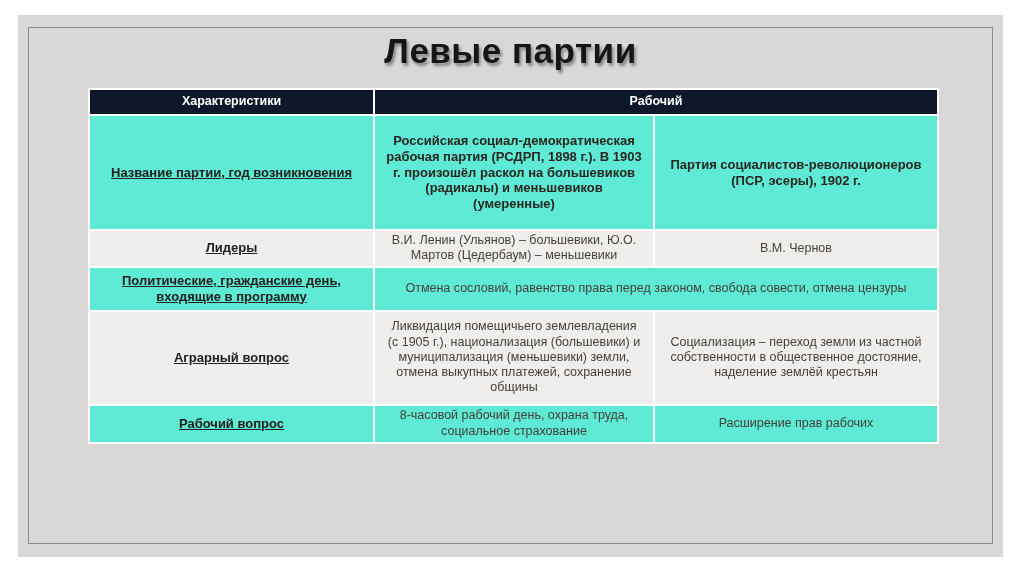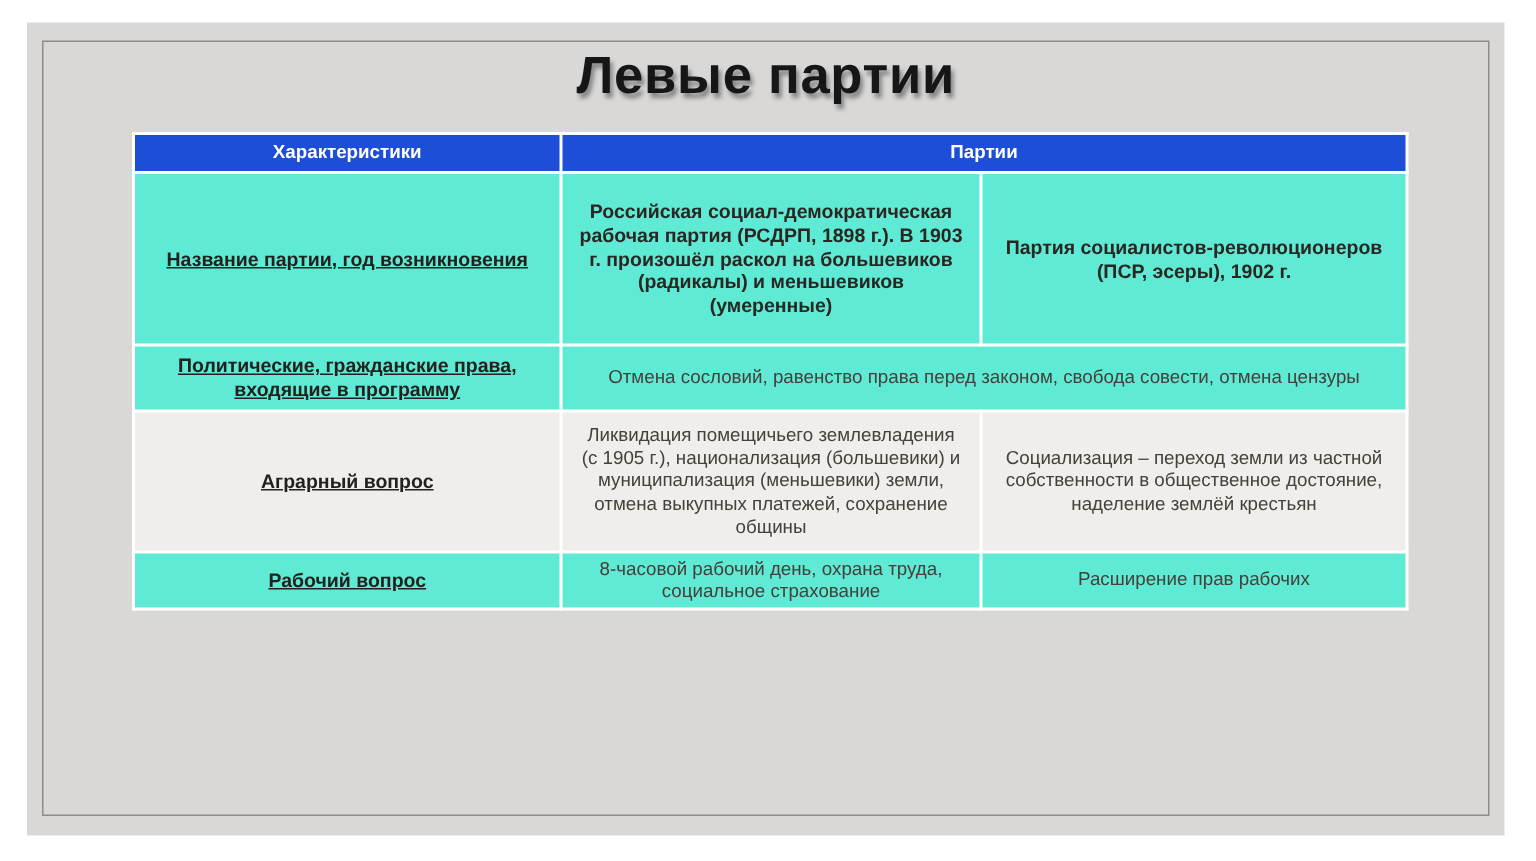--- a/index.html
+++ b/index.html
@@ -37,21 +37,21 @@
   table.parties th, table.parties td {
     border: 2px solid #ffffff;
     text-align: center; vertical-align: middle;
     padding: 2px 10px;
     line-height: 1.22;
     word-wrap: break-word;
   }
 
   tr.hdr th {
     height: 26px;
-    background: #1d4ed8;
+    background: #0f172a;
     color: #ffffff;
     font-size: 12.5px; font-weight: bold;
   }
 
   tr.band-dark  td { background: #5eead4; }
   tr.band-light td { background: #f0eeec; }
 
   td.label { font-weight: bold; color: #23201e; font-size: 13px; text-decoration: underline; }
   td.body  { font-weight: normal; color: #454039; font-size: 12.5px; }
   td.body.strong { font-weight: bold; color: #2a2622; font-size: 13px; }
@@ -75,31 +75,36 @@
 
     <table class="parties">
       <colgroup>
           <col class="c1">
           <col class="c2">
           <col class="c3">
         </colgroup>
       <thead>
         <tr class="hdr">
           <th>Характеристики</th>
-          <th colspan="2">Партии</th>
+          <th colspan="2">Рабочий</th>
         </tr>
       </thead>
       <tbody>
         <tr class="r1 band-dark">
           <td class="label">Название партии, год возникновения</td>
           <td class="body strong">Российская социал-демократическая рабочая партия (РСДРП, 1898 г.). В 1903 г. произошёл раскол на большевиков (радикалы) и меньшевиков (умеренные)</td>
           <td class="body strong">Партия социалистов-революционеров (ПСР, эсеры), 1902 г.</td>
         </tr>
+        <tr class="r2 band-light">
+          <td class="label">Лидеры</td>
+          <td class="body">В.И. Ленин (Ульянов) – большевики, Ю.О. Мартов (Цедербаум) – меньшевики</td>
+          <td class="body">В.М. Чернов</td>
+        </tr>
         <tr class="r3 band-dark">
-          <td class="label">Политические, гражданские права, входящие в программу</td>
+          <td class="label">Политические, гражданские день, входящие в программу</td>
           <td class="body" colspan="2">Отмена сословий, равенство права перед законом, свобода совести, отмена цензуры</td>
         </tr>
         <tr class="r4 band-light">
           <td class="label">Аграрный вопрос</td>
           <td class="body">Ликвидация помещичьего землевладения (с 1905 г.), национализация (большевики) и муниципализация (меньшевики) земли, отмена выкупных платежей, сохранение общины</td>
           <td class="body">Социализация – переход земли из частной собственности в общественное достояние, наделение землёй крестьян</td>
         </tr>
         <tr class="r5 band-dark">
           <td class="label">Рабочий вопрос</td>
           <td class="body">8-часовой рабочий день, охрана труда, социальное страхование</td>

